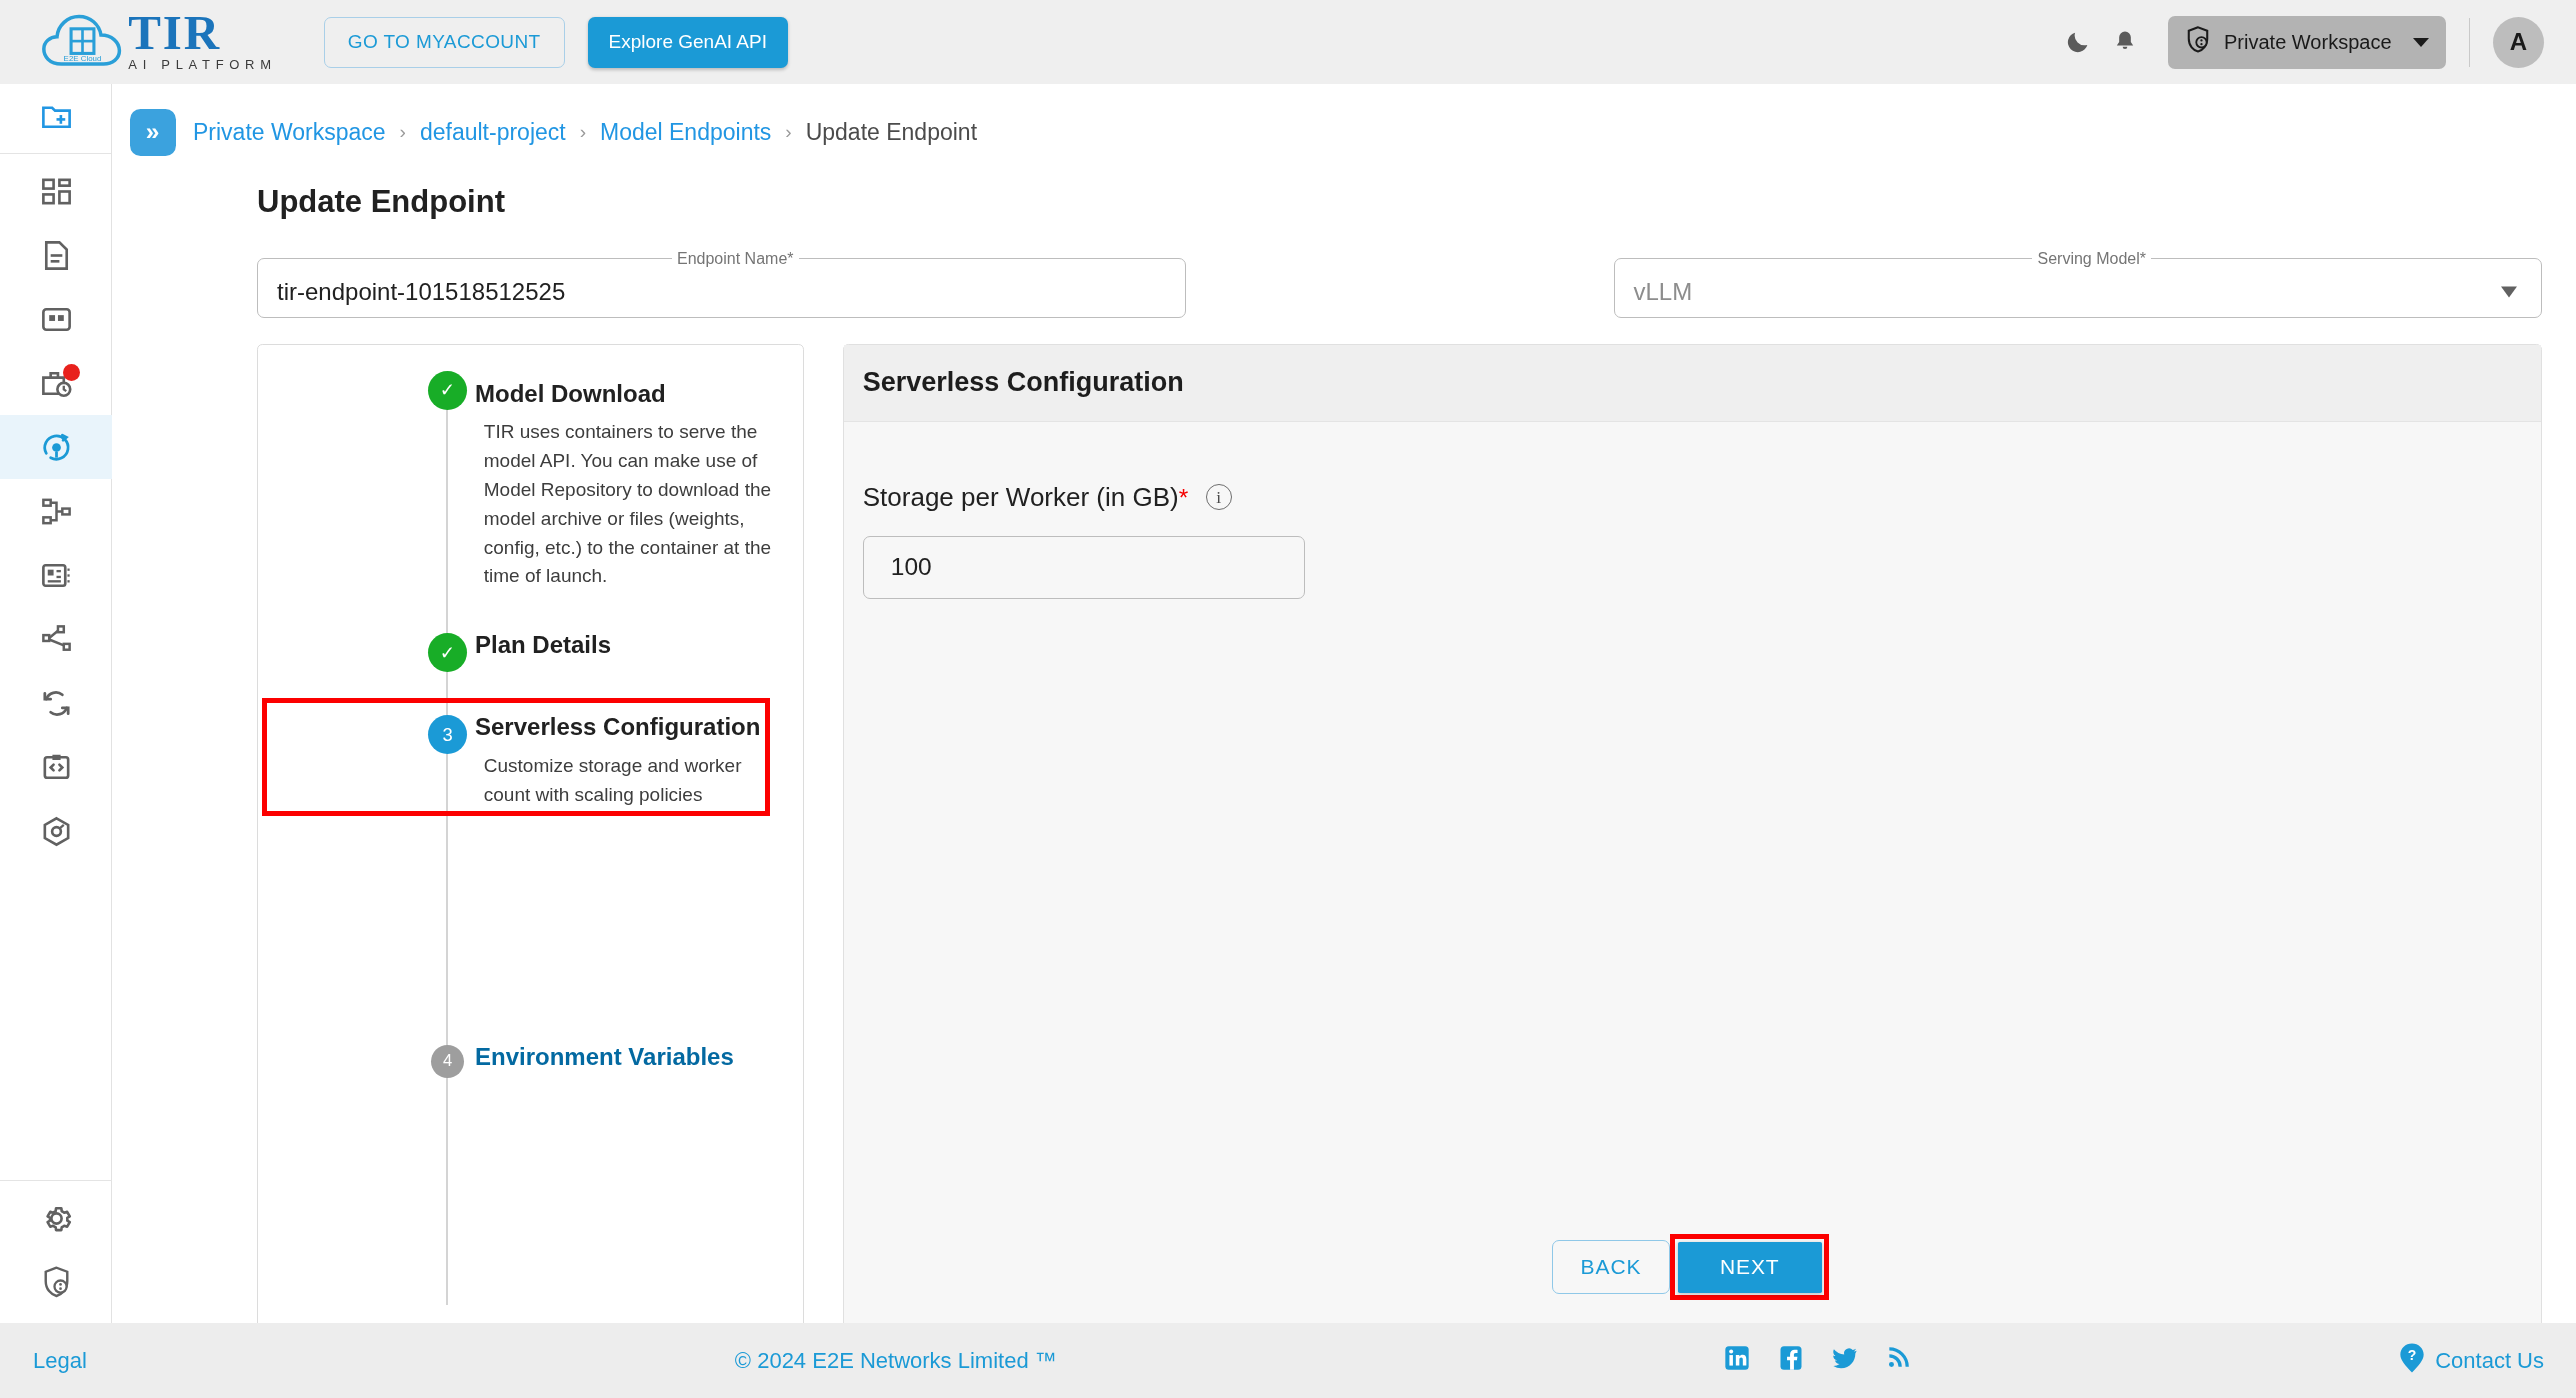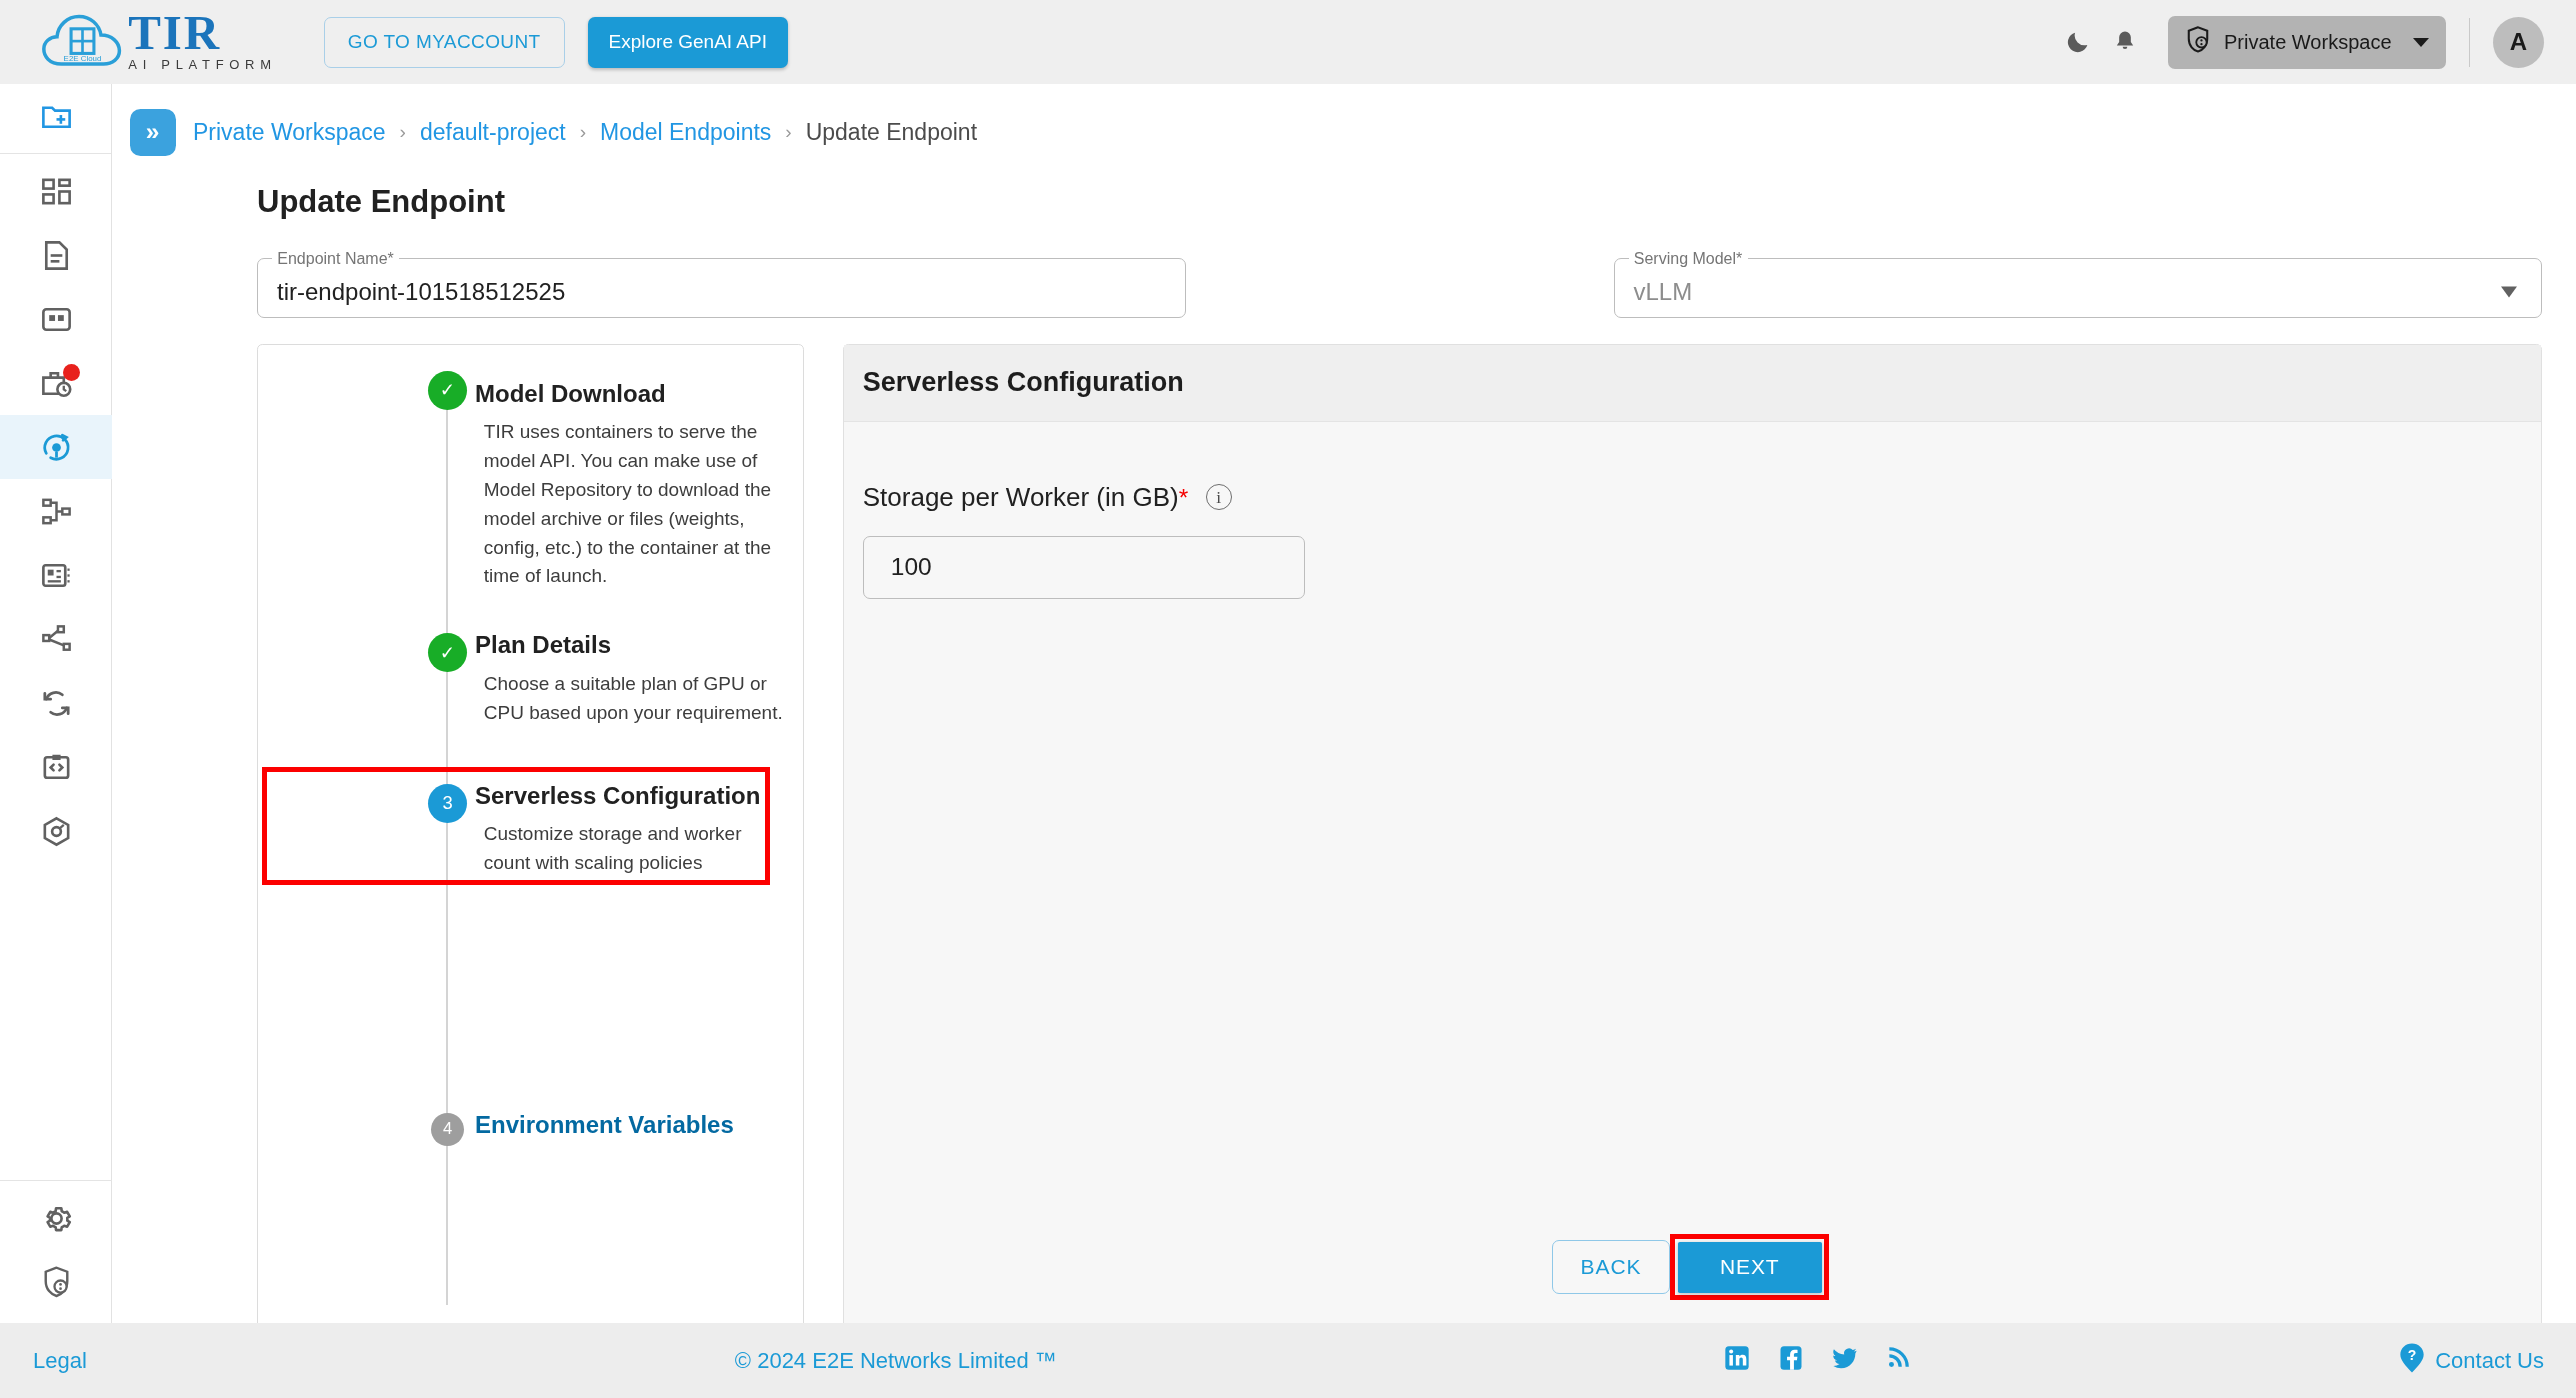--- a/index.html
+++ b/index.html
@@ -117,21 +117,21 @@
   }
 
   
   .form-row {
     display: flex; gap: 0; margin: 30px 0 0 145px; width: 2285px;
   }
   .field { position: relative; width: 964px; }
   .field.right { margin-left: 428px; }
   .fieldset {
     border: 0.9px solid #bdbdbd; border-radius: 7px;
-    height: 68px; padding: 0; position: relative; background:#fff;
+    height: 68px; padding: 0; position: relative; background:#fff;text-align:center;
   }
   .fieldset legend {
     margin-left: 14px; padding: 0 5.3px;
     font-size: 16px; color: #757575;
   }
   .req { color: #757575; }
   .field-value {
     position: absolute; left: 19px; top: 50%; transform: translateY(-50%);
     font-size: 24px; color: #212121;
   }
@@ -462,21 +462,20 @@
         <div class="step-body">
           <div class="step-title">Model Download</div>
           <div class="step-desc">TIR uses containers to serve the model API. You can make use of Model Repository to download the model archive or files (weights, config, etc.) to the container at the time of launch.</div>
         </div>
       </div>
 
       <div class="step" style="padding-top:40px;">
         <div class="bullet done" style="top:42px;">✓</div>
         <div class="step-body">
           <div class="step-title">Plan Details</div>
-          <div class="step-desc">Choose a suitable plan of GPU or CPU based upon your requirement.</div>
         </div>
       </div>
 
       <div class="step" style="padding-top:54px; position:relative;">
         <div class="step-hl" style="top:39px; height:118px;"></div>
         <div class="bullet current" style="top:56px;">3</div>
         <div class="step-body">
           <div class="step-title">Serverless Configuration</div>
           <div class="step-desc">Customize storage and worker count with scaling policies</div>
         </div>

